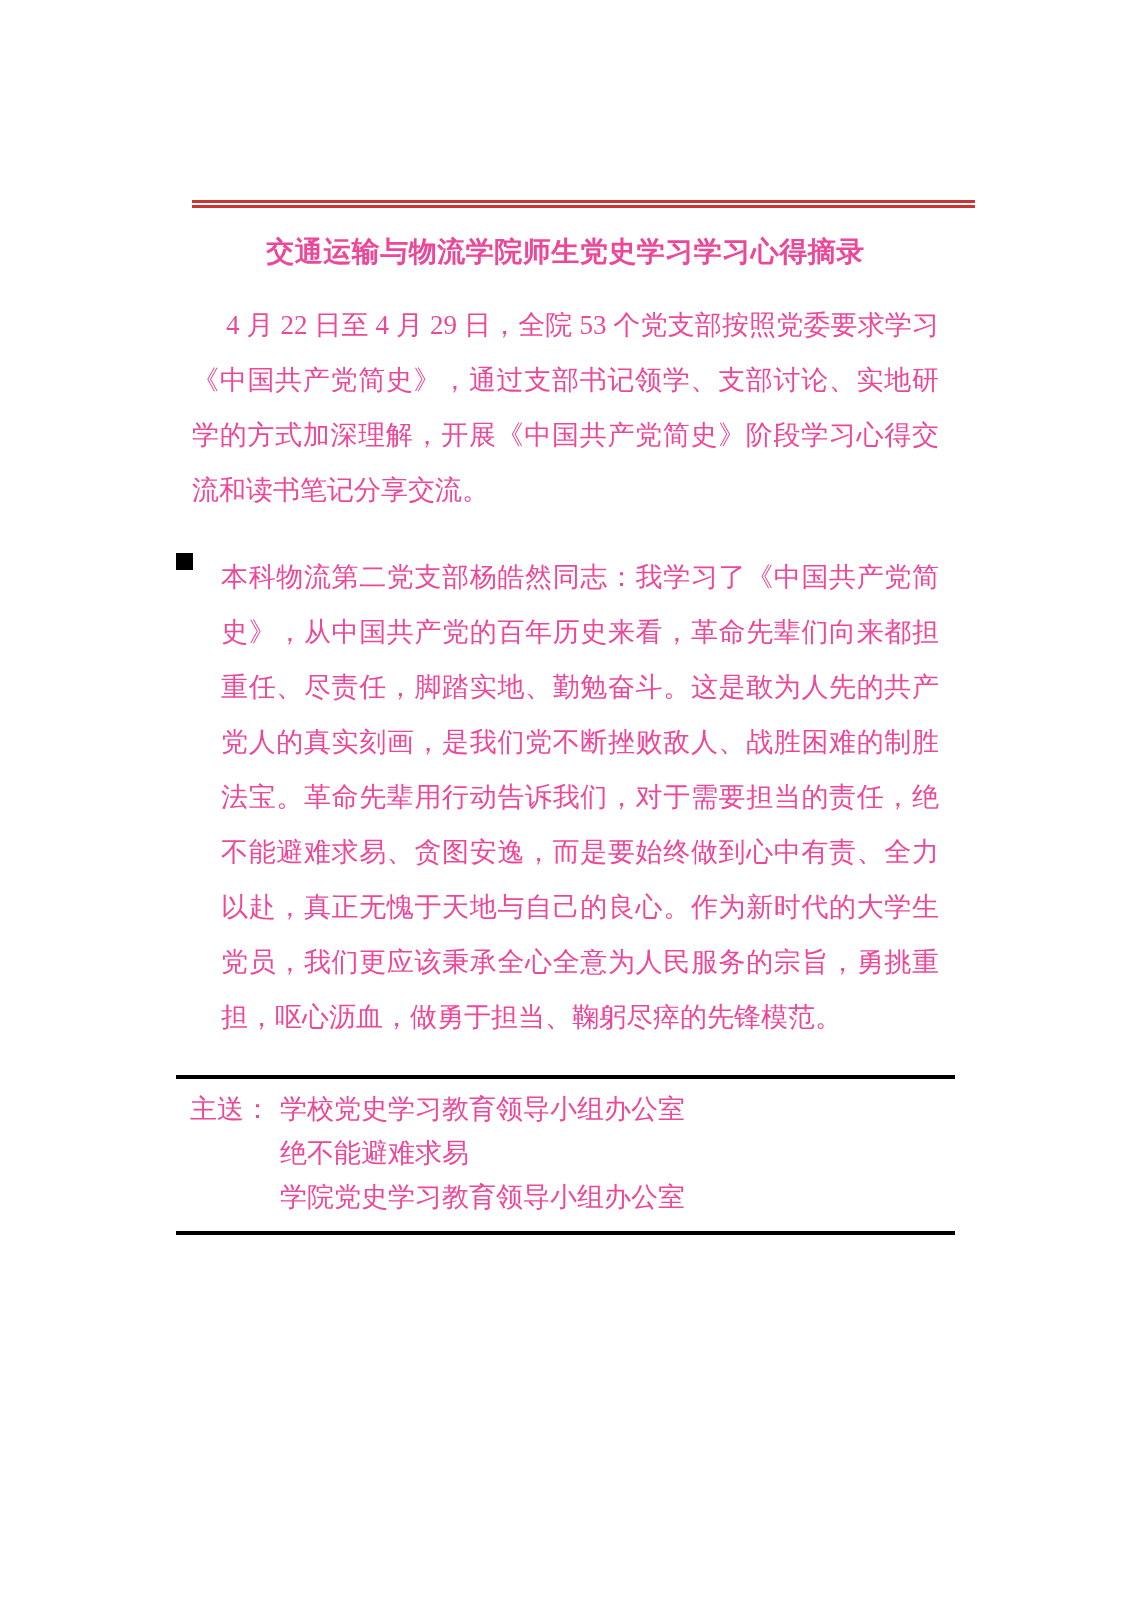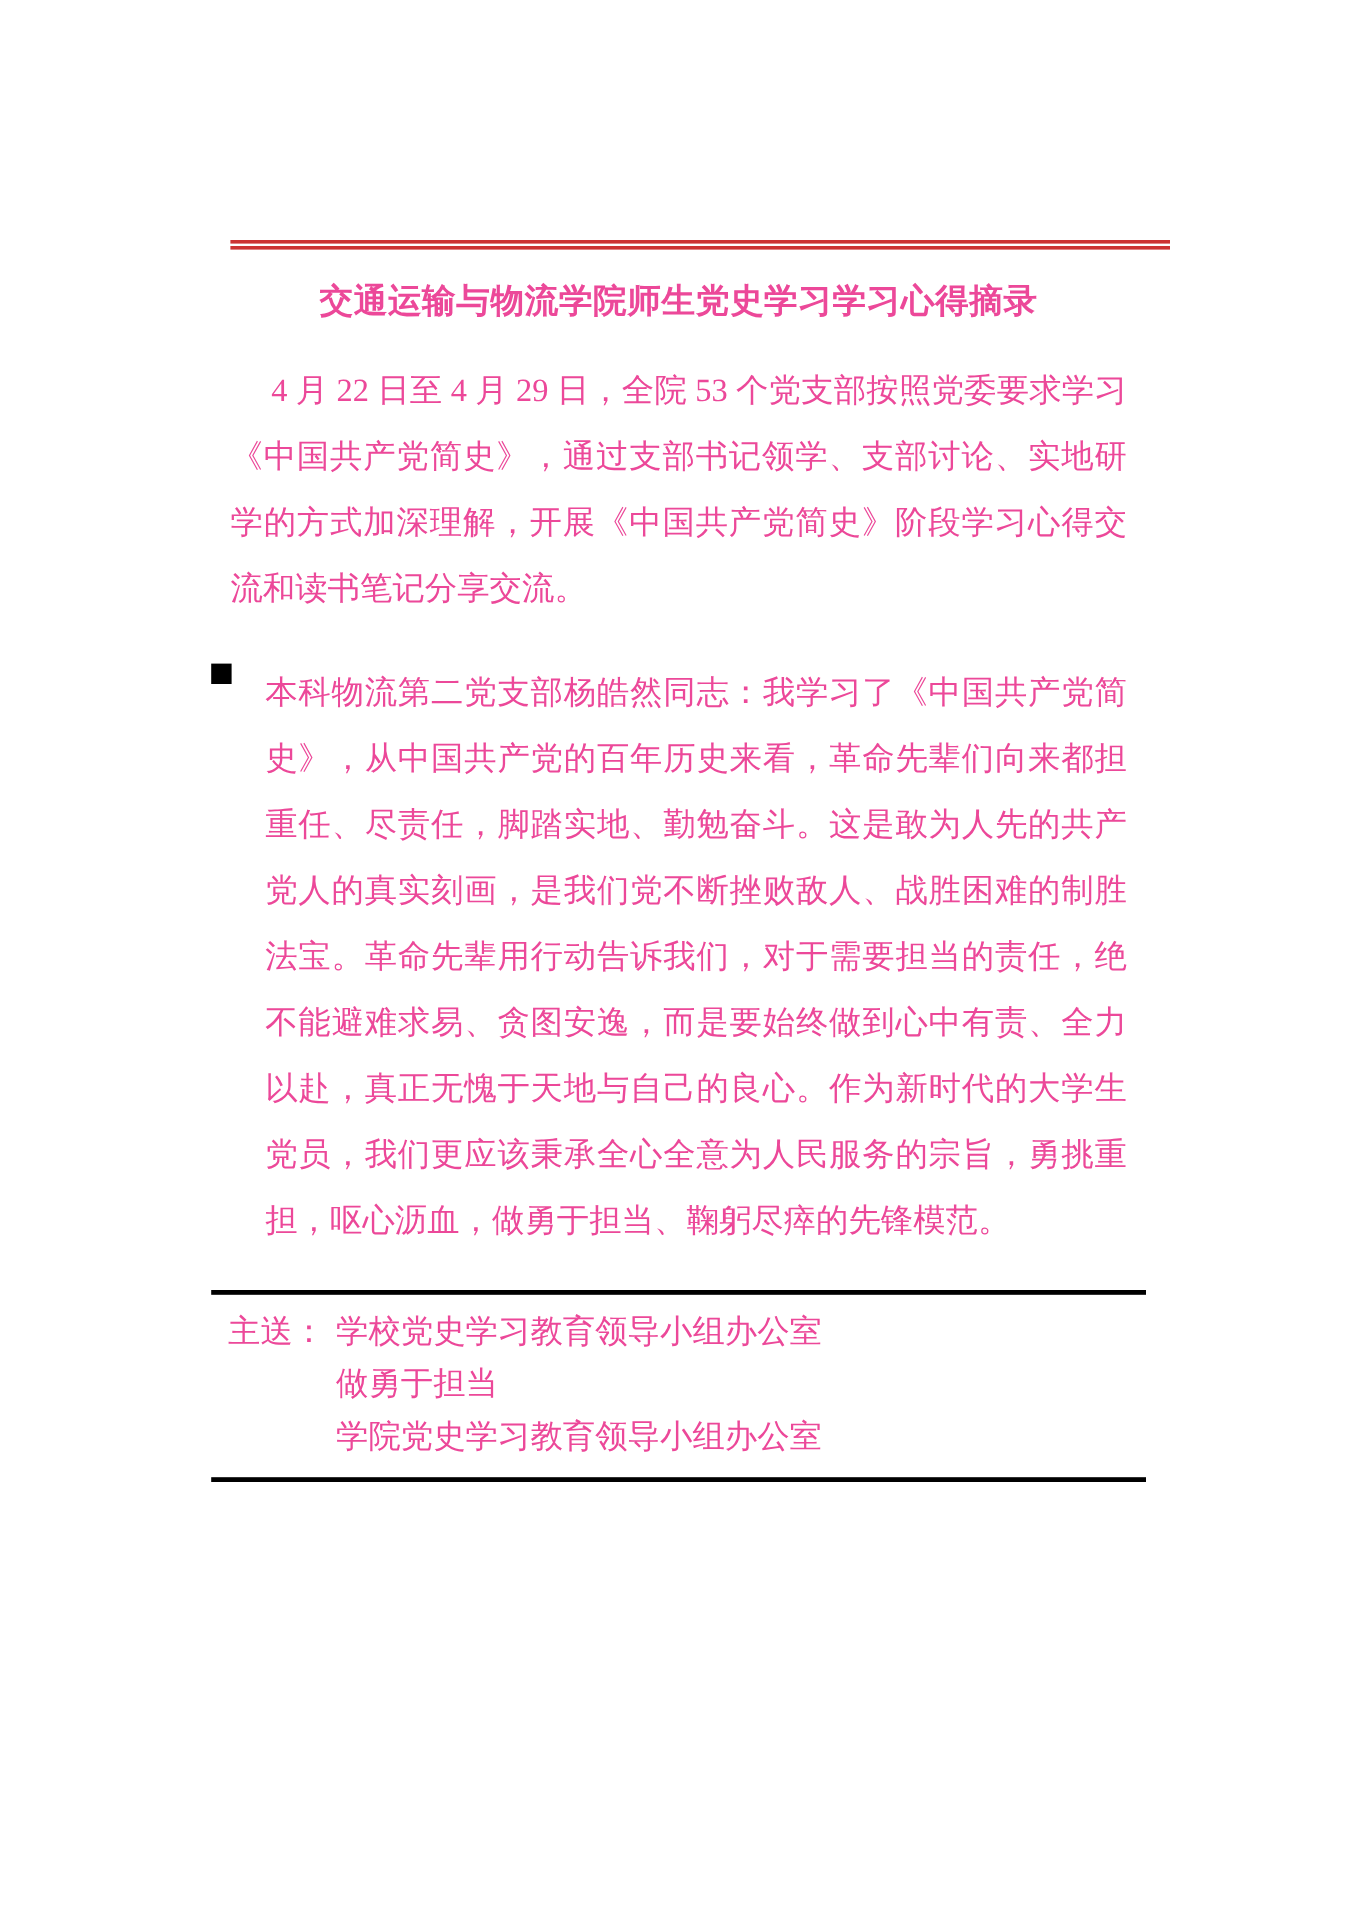--- a/index.html
+++ b/index.html
@@ -118,21 +118,21 @@
         <span class="marker"></span>
         <div class="para bullet-text">本科物流第二党支部杨皓然同志：我学习了《中国共产党简史》，从中国共产党的百年历史来看，革命先辈们向来都担重任、尽责任，脚踏实地、勤勉奋斗。这是敢为人先的共产党人的真实刻画，是我们党不断挫败敌人、战胜困难的制胜法宝。革命先辈用行动告诉我们，对于需要担当的责任，绝不能避难求易、贪图安逸，而是要始终做到心中有责、全力以赴，真正无愧于天地与自己的良心。作为新时代的大学生党员，我们更应该秉承全心全意为人民服务的宗旨，勇挑重担，呕心沥血，做勇于担当、鞠躬尽瘁的先锋模范。</div>
       </li>
     </ul>
 
     <div class="dist">
       <div class="dist-row">
         <span class="dist-label">主送：</span>
         <div class="dist-items">
           <div>学校党史学习教育领导小组办公室</div>
-          <div>做勇于担当</div>
+          <div>绝不能避难求易</div>
           <div>学院党史学习教育领导小组办公室</div>
 
         </div>
       </div>
 
     </div>
 
   </div>
 </div>
 

